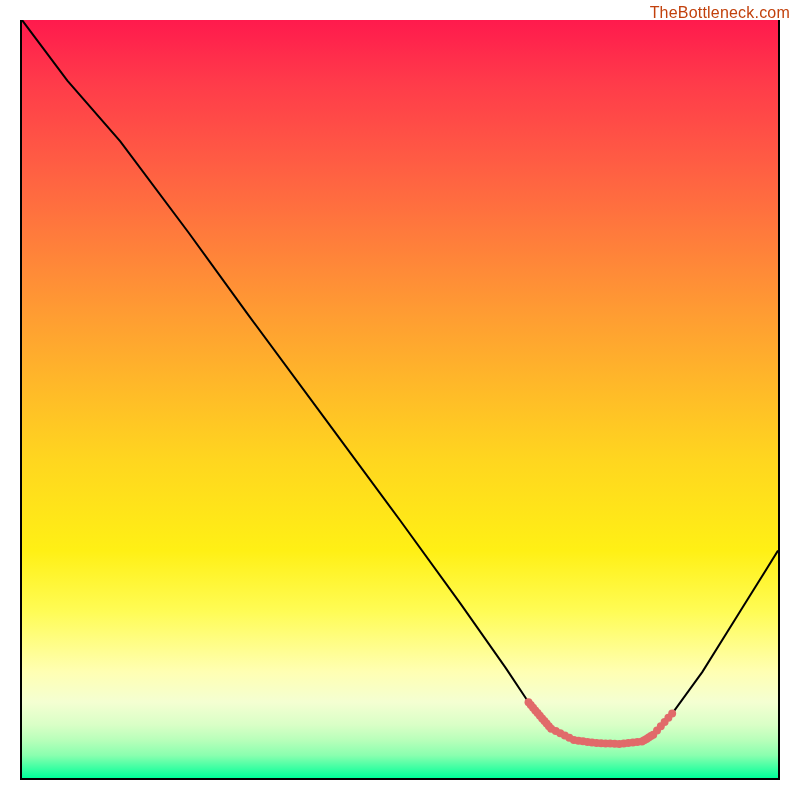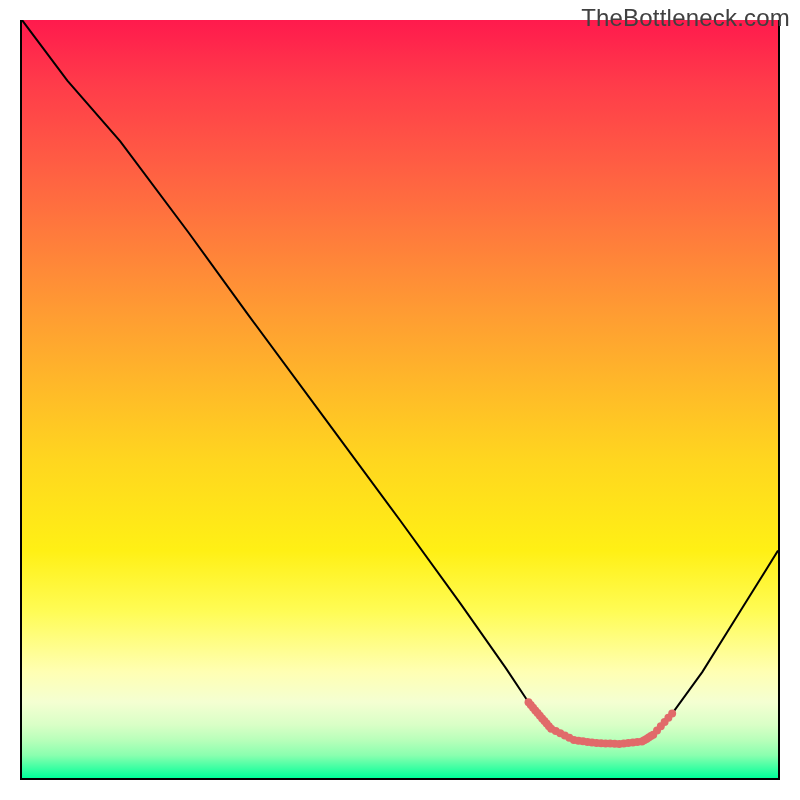--- a/index.html
+++ b/index.html
@@ -13,22 +13,22 @@
   }
   .canvas {
     position: relative;
     width: 800px;
     height: 800px;
   }
   .watermark {
     position: absolute;
     top: 4px;
     right: 10px;
-    color: #404040;
-    font-size: 24px;
+    color: #c2410c;
+    font-size: 16px;
     font-weight: 500;
     letter-spacing: 0.2px;
     z-index: 20;
   }
   .plot-area {
     position: absolute;
     left: 20px;
     top: 20px;
     width: 760px;
     height: 760px;

